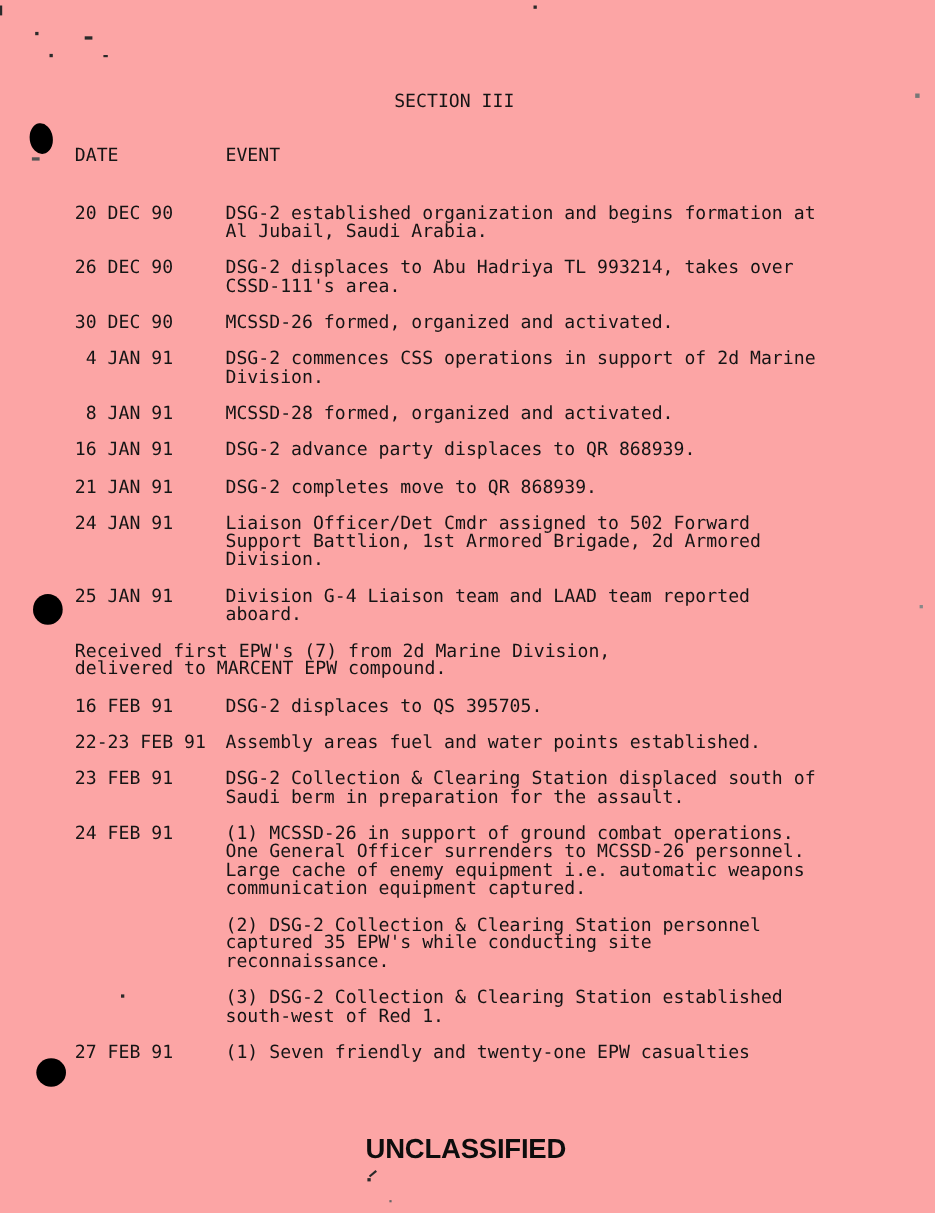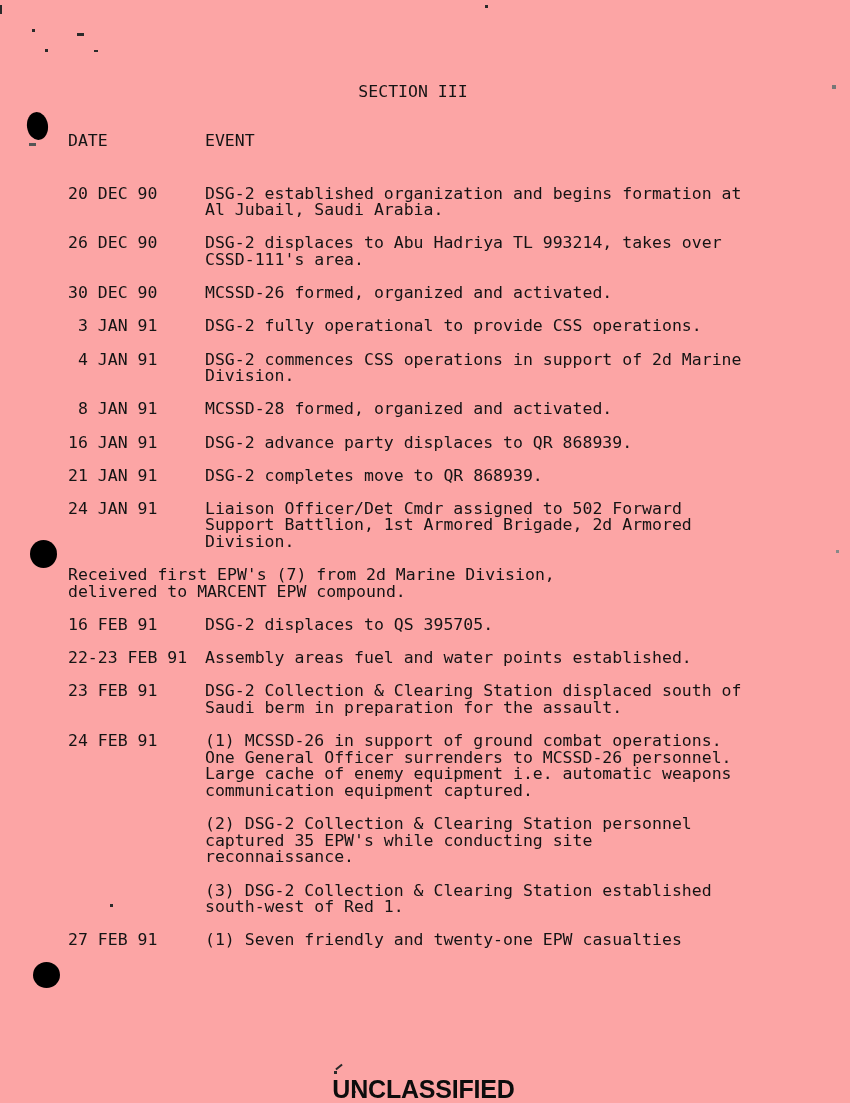--- a/index.html
+++ b/index.html
@@ -55,21 +55,20 @@
     position: absolute;
     top: 1031px;
     left: 0;
     width: 847px;
     text-align: center;
     font-family: "Liberation Sans", sans-serif;
     font-weight: bold;
     font-size: 25px;
     letter-spacing: -0.2px;
     color: #0d0d0d;
-    margin-top: 44px;
   }
   .punch {
     position: absolute;
     background: #000;
     border-radius: 50%;
   }
   .punch-1 { left: 27px; top: 112px; width: 21px; height: 28px; transform: rotate(-8deg); }
   .punch-2 { left: 30px; top: 540px; width: 27px; height: 28px; }
   .punch-3 { left: 33px; top: 962px; width: 27px; height: 26px; }
   .speck {
@@ -131,24 +130,20 @@
           <div class="cell date-cell">26 DEC 90</div>
           <div class="cell event-cell">DSG-2 displaces to Abu Hadriya TL 993214, takes over
 CSSD-111's area.</div>
         </div>
 
         <div class="row">
           <div class="cell date-cell">30 DEC 90</div>
           <div class="cell event-cell">MCSSD-26 formed, organized and activated.</div>
         </div>
 
-        <div class="row">
-          <div class="cell date-cell"> 3 JAN 91</div>
-          <div class="cell event-cell">DSG-2 fully operational to provide CSS operations.</div>
-        </div>
 
         <div class="row">
           <div class="cell date-cell"> 4 JAN 91</div>
           <div class="cell event-cell">DSG-2 commences CSS operations in support of 2d Marine
 Division.</div>
         </div>
 
         <div class="row">
           <div class="cell date-cell"> 8 JAN 91</div>
           <div class="cell event-cell">MCSSD-28 formed, organized and activated.</div>
@@ -164,20 +159,25 @@
           <div class="cell event-cell">DSG-2 completes move to QR 868939.</div>
         </div>
 
         <div class="row">
           <div class="cell date-cell">24 JAN 91</div>
           <div class="cell event-cell">Liaison Officer/Det Cmdr assigned to 502 Forward
 Support Battlion, 1st Armored Brigade, 2d Armored
 Division.</div>
         </div>
 
+        <div class="row">
+          <div class="cell date-cell">25 JAN 91</div>
+          <div class="cell event-cell">Division G-4 Liaison team and LAAD team reported
+aboard.</div>
+        </div>
 
         <div class="row">
           <div class="cell event-cell">Received first EPW's (7) from 2d Marine Division,
 delivered to MARCENT EPW compound.</div>
         </div>
 
         <div class="row">
           <div class="cell date-cell">16 FEB 91</div>
           <div class="cell event-cell">DSG-2 displaces to QS 395705.</div>
         </div>

